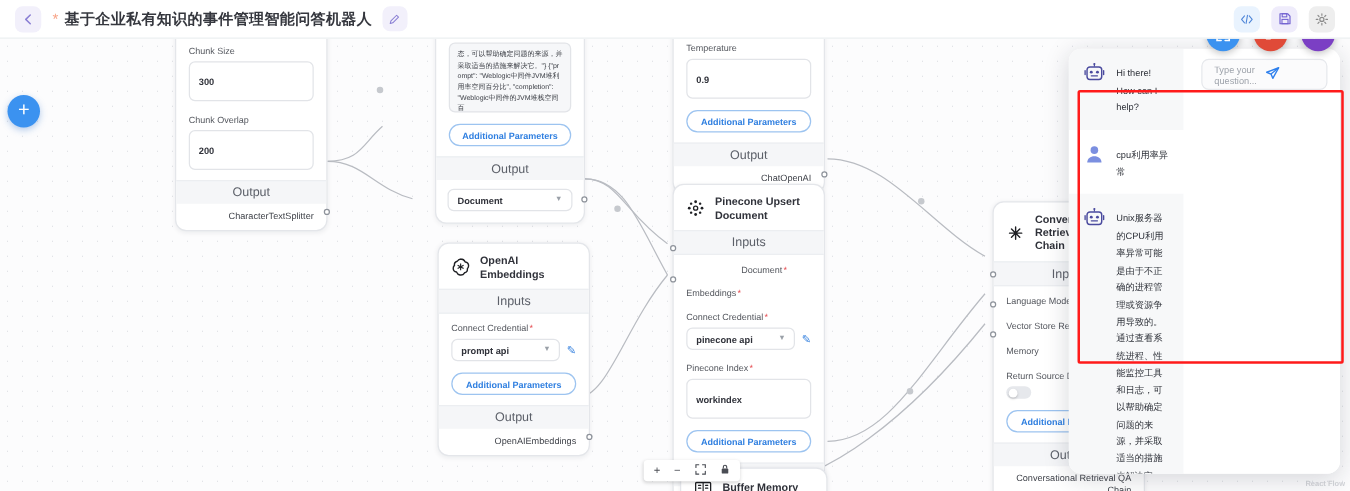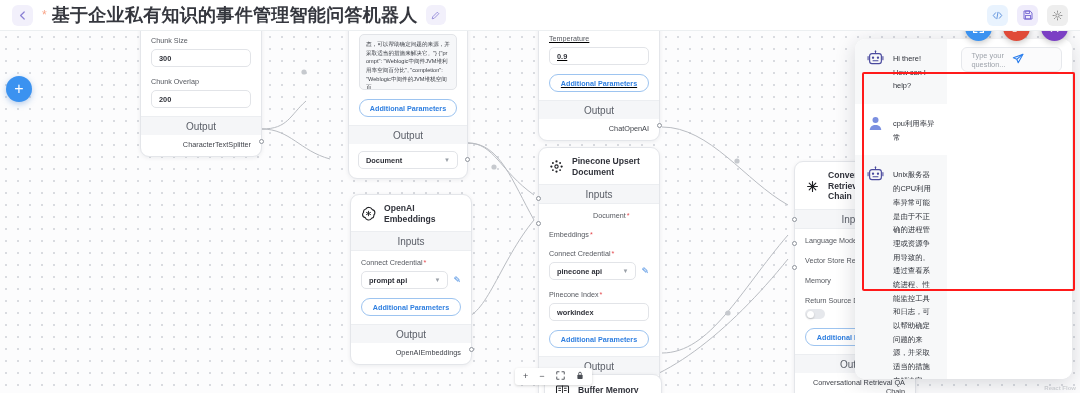--- a/index.html
+++ b/index.html
@@ -17,21 +17,21 @@
     background: #ffffff; border-bottom: 1px solid #eceff1;
     display: flex; align-items: center; padding: 0 12px; z-index: 50;
   }
   .hdr-back {
     width: 21px; height: 21px; border-radius: 6px; background: #f2f0fb;
     display: flex; align-items: center; justify-content: center;
     color: #8a7fd4; font-size: 11px; cursor: pointer; flex: 0 0 auto;
   }
   .hdr-star { color: #f8a488; font-size: 12px; margin-left: 9px; line-height: 1; }
   .hdr-title {
-    margin-left: 5px; font-size: 18px; font-weight: bold; color: #35373e;
+    margin-left: 5px; font-size: 12px; font-weight: bold; color: #35373e;
     letter-spacing: .3px; white-space: nowrap;
   }
   .hdr-edit {
     width: 20px; height: 20px; border-radius: 6px; background: #f2f0fb;
     display: flex; align-items: center; justify-content: center;
     margin-left: 8px; cursor: pointer; flex: 0 0 auto;
   }
   .hdr-right { margin-left: auto; display: flex; align-items: center; gap: 9px; }
   .hdr-btn {
     width: 21px; height: 21px; border-radius: 6px;
@@ -64,21 +64,21 @@
   .node-title { font-size: 8.6px; font-weight: bold; color: #30323a; line-height: 1.25; }
   .sect {
     background: #f5f6f8; text-align: center; font-size: 10px; color: #5c6069;
     padding: 3.5px 0; border-top: 1px solid #eceef1; border-bottom: 1px solid #eceef1;
   }
   .sect.out { border-bottom: none; }
   .body { padding: 7px 10px 8px 10px; }
   .lbl { font-size: 7.2px; color: #55585f; margin-bottom: 4px; display: block; }
   .req { color: #e5484d; margin-left: 1px; }
   .inp {
-    width: 100%; height: 18px; border: 1px solid #e2e4e8; border-radius: 5px;
+    width: 100%; height: 32px; border: 1px solid #e2e4e8; border-radius: 5px;
     background: #fff; font-size: 7.4px; color: #2f3views; color: #30323a;
     padding: 0 7px; display: flex; align-items: center; font-weight: bold;
   }
   .sel {
     width: 100%; height: 18px; border: 1px solid #e2e4e8; border-radius: 5px;
     background: #fff; font-size: 7.4px; color: #30323a; font-weight: bold;
     padding: 0 7px; display: flex; align-items: center; justify-content: space-between;
   }
   .caret { color: #9aa0a8; font-size: 6px; }
   .addparams {
@@ -250,21 +250,21 @@
     <div style="padding:7px 9px 9px 9px;">
       <div class="sel">
         <span>Document</span>
         <span class="caret">▼</span>
       </div>
     </div>
     <div class="port" style="right:-3px; bottom:16px;"></div>
   </div>
 
   <div class="node" style="left:538px; top:-28px; width:122px;">
-    <div class="body" style="padding-top:30px;text-decoration:underline;">
+    <div class="body" style="padding-top:30px;">
       <span class="lbl">Temperature</span>
       <div class="inp">0.9</div>
       <div class="addparams">Additional Parameters</div>
     </div>
     <div class="sect out">Output</div>
     <div class="outrow">ChatOpenAI</div>
     <div class="port" style="right:-3px; bottom:12px;"></div>
   </div>
 
   <div class="node" style="left:350px; top:163px; width:122px;">

